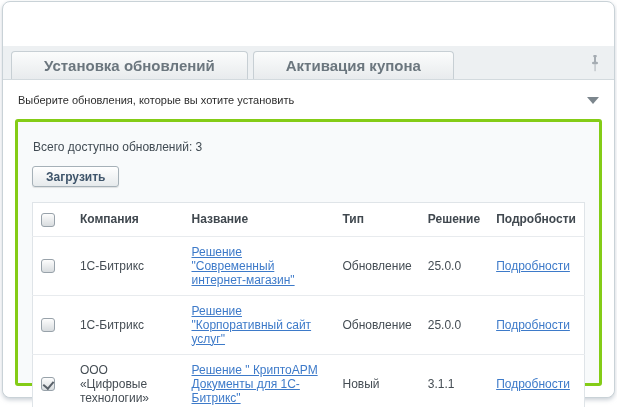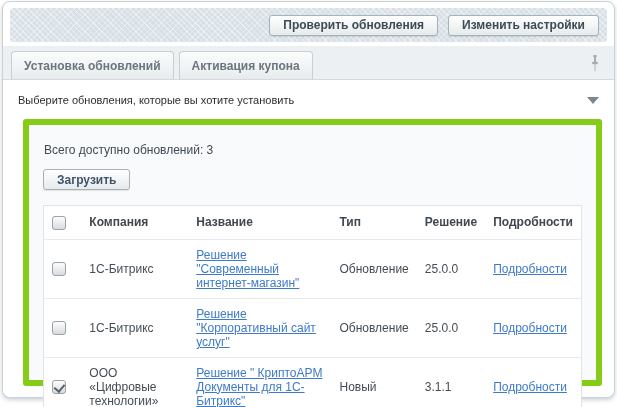--- a/index.html
+++ b/index.html
@@ -35,38 +35,38 @@
     border:1px solid #a6b1b8;border-radius:3px;
     box-shadow:0 1px 1px rgba(0,0,0,.10);cursor:pointer;white-space:nowrap;
   }
   
   .tabstrip{
     position:absolute;top:44px;left:0;right:0;height:34px;
     background:#edf0f2;border-bottom:1px solid #d3dade;
     display:flex;align-items:flex-end;padding-left:8px;
   }
   .tab{
-    height:28px;line-height:28px;padding:0 12px;margin-right:5px;
-    font-size:12px;font-weight:bold;color:#6b767e;
+    height:28px;line-height:28px;padding:0 32px;margin-right:5px;
+    font-size:15px;font-weight:bold;color:#6b767e;
     background:linear-gradient(#fbfcfc,#e8ebed);
     border:1px solid #c7cfd4;border-bottom:none;border-radius:4px 4px 0 0;
     cursor:pointer;white-space:nowrap;
   }
   .tab.active{
     background:#ffffff;color:#2b353c;height:29px;line-height:29px;margin-bottom:-1px;
   }
   .pin{position:absolute;right:14px;top:9px;cursor:pointer;opacity:.85;}
   
   .content{position:absolute;top:79px;left:0;right:0;bottom:0;background:#fff;padding:0 12px;border-radius:0 0 8px 8px;}
   .heading-row{display:flex;justify-content:space-between;align-items:center;height:38px;padding:0 3px;}
   .heading{font-size:11px;color:#2c2c2c;}
   .dd-arrow{width:0;height:0;border-left:6px solid transparent;border-right:6px solid transparent;border-top:7px solid #7c868d;cursor:pointer;}
   .panel{
-    background:var(--panel-bg);border:6px solid #84cc16;border-radius:3px;
-    padding:12px 14px;height:267px;margin-left:8px;
+    background:var(--panel-bg);border:3px solid #84cc16;border-radius:3px;
+    padding:12px 14px;height:267px;
   }
   .counter{font-size:12px;color:#414b53;margin:6px 0 12px 1px;}
   .load-btn{color:#3f556b;}
   
   table.grid{
     width:100%;border-collapse:collapse;background:#fff;
     border:1px solid #dfe4e8;margin-top:15px;
     font-size:12px;color:#454d54;
   }
   .grid th{
@@ -85,24 +85,20 @@
     content:"";position:absolute;left:3px;top:1px;width:5px;height:8px;
     border-right:2px solid #596169;border-bottom:2px solid #596169;
     transform:rotate(40deg);
   }
 </style>
 </head>
 <body>
 
 <div class="window">
 
-  <div class="toolbar">
-    <button class="btn">Проверить обновления</button>
-    <button class="btn">Изменить настройки</button>
-  </div>
 
   <div class="tabstrip">
     <div class="tab">Установка обновлений</div>
     <div class="tab">Активация купона</div>
     <span class="pin">
       <svg width="10" height="17" viewBox="0 0 10 17">
         <rect x="3.2" y="0" width="3.6" height="2.2" rx="1" fill="#99a1a8"></rect>
         <rect x="4" y="1.8" width="2" height="5.2" fill="#99a1a8"></rect>
         <rect x="2" y="6.8" width="6" height="2.4" rx="1.2" fill="#99a1a8"></rect>
         <rect x="4.6" y="9.2" width="0.9" height="7" fill="#99a1a8"></rect>

